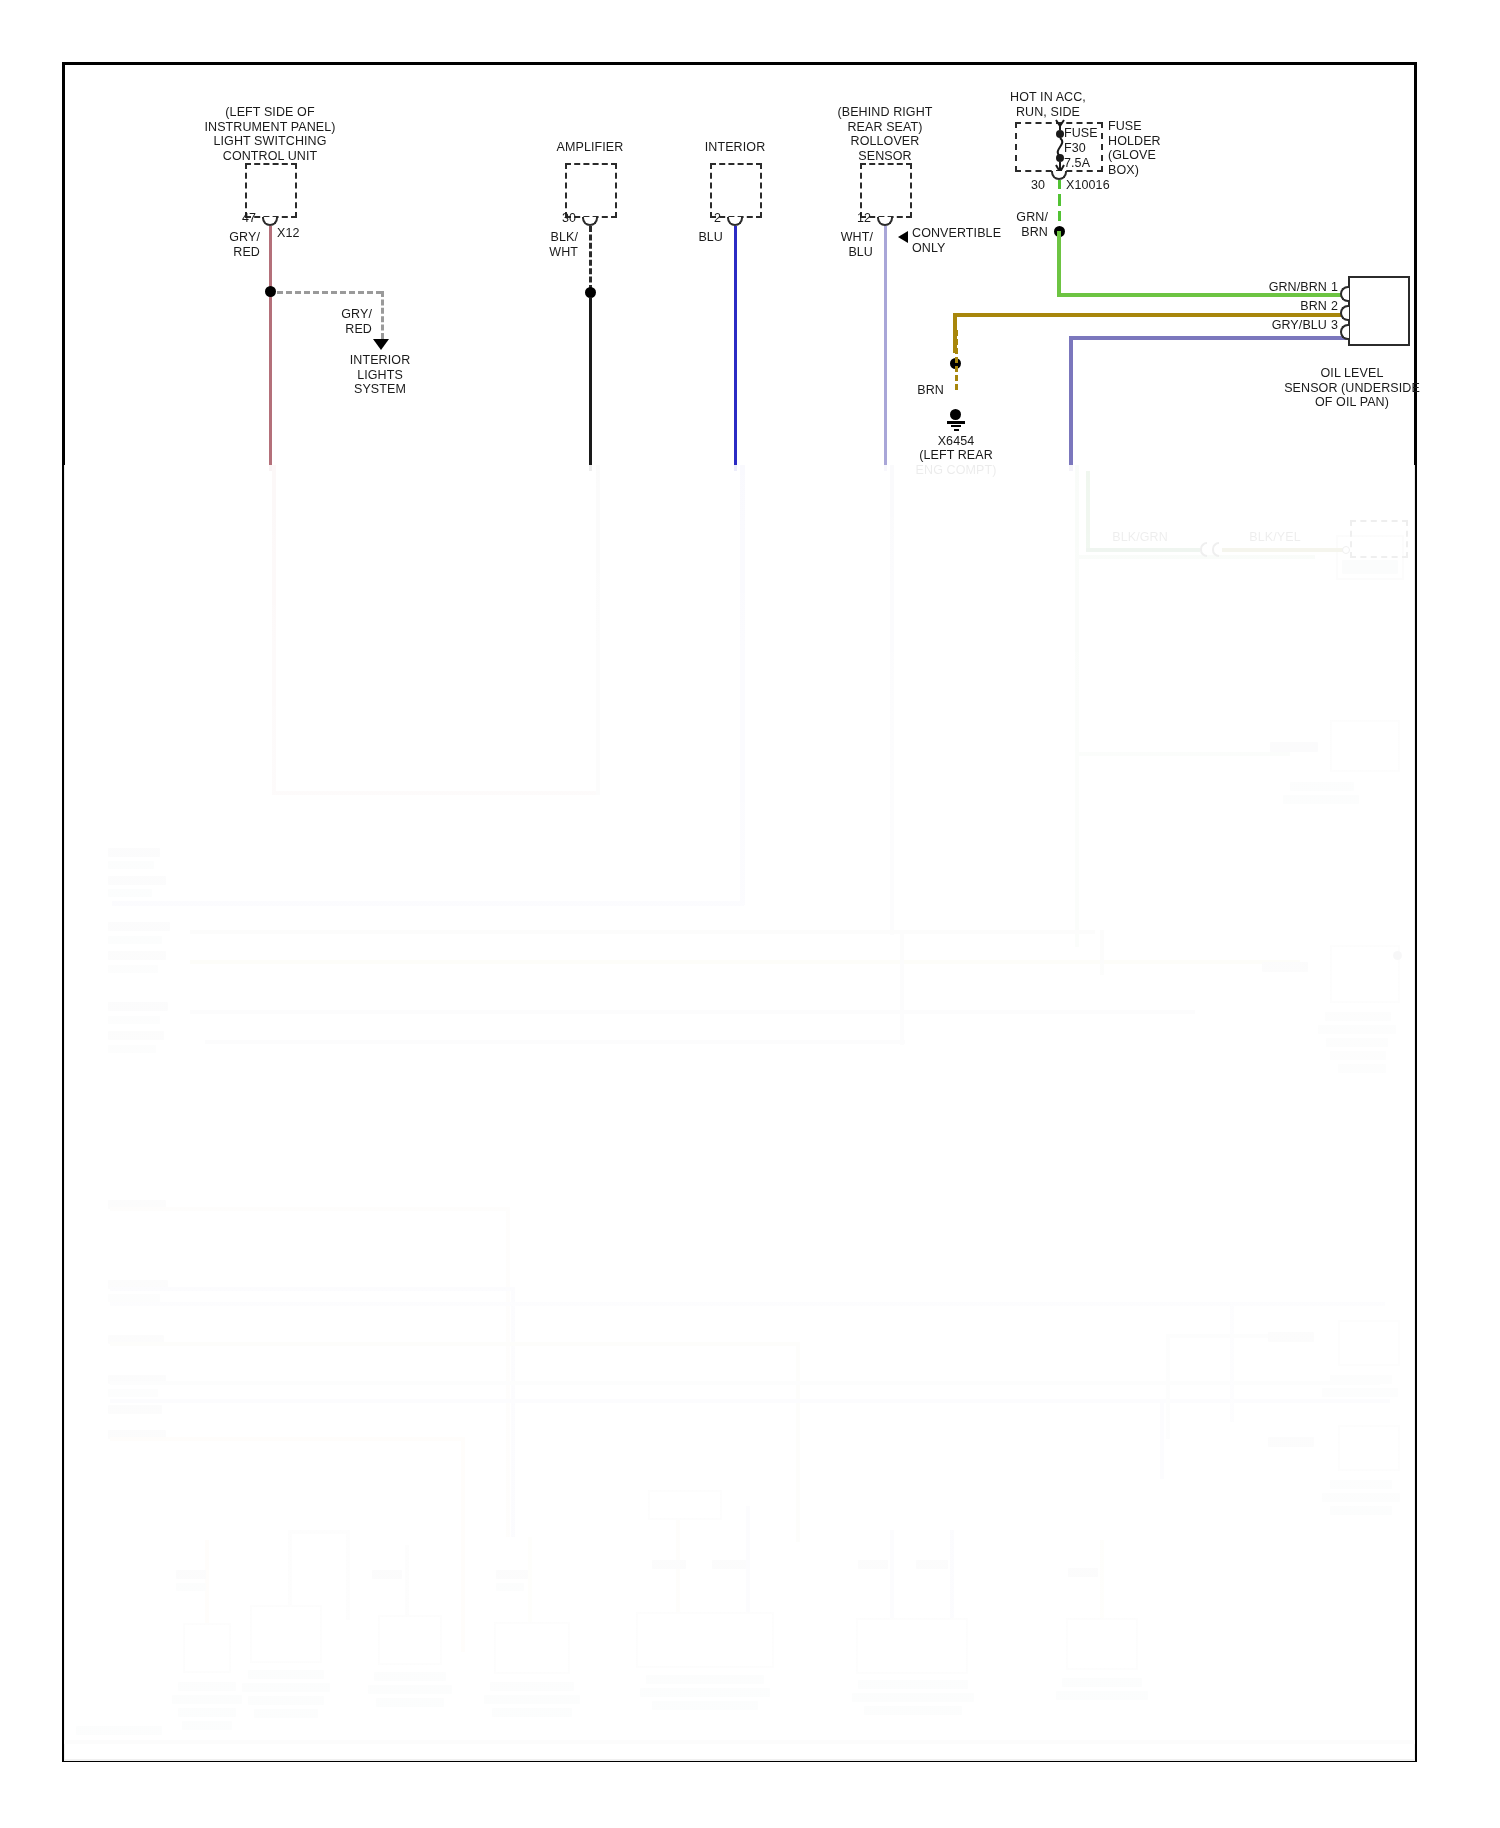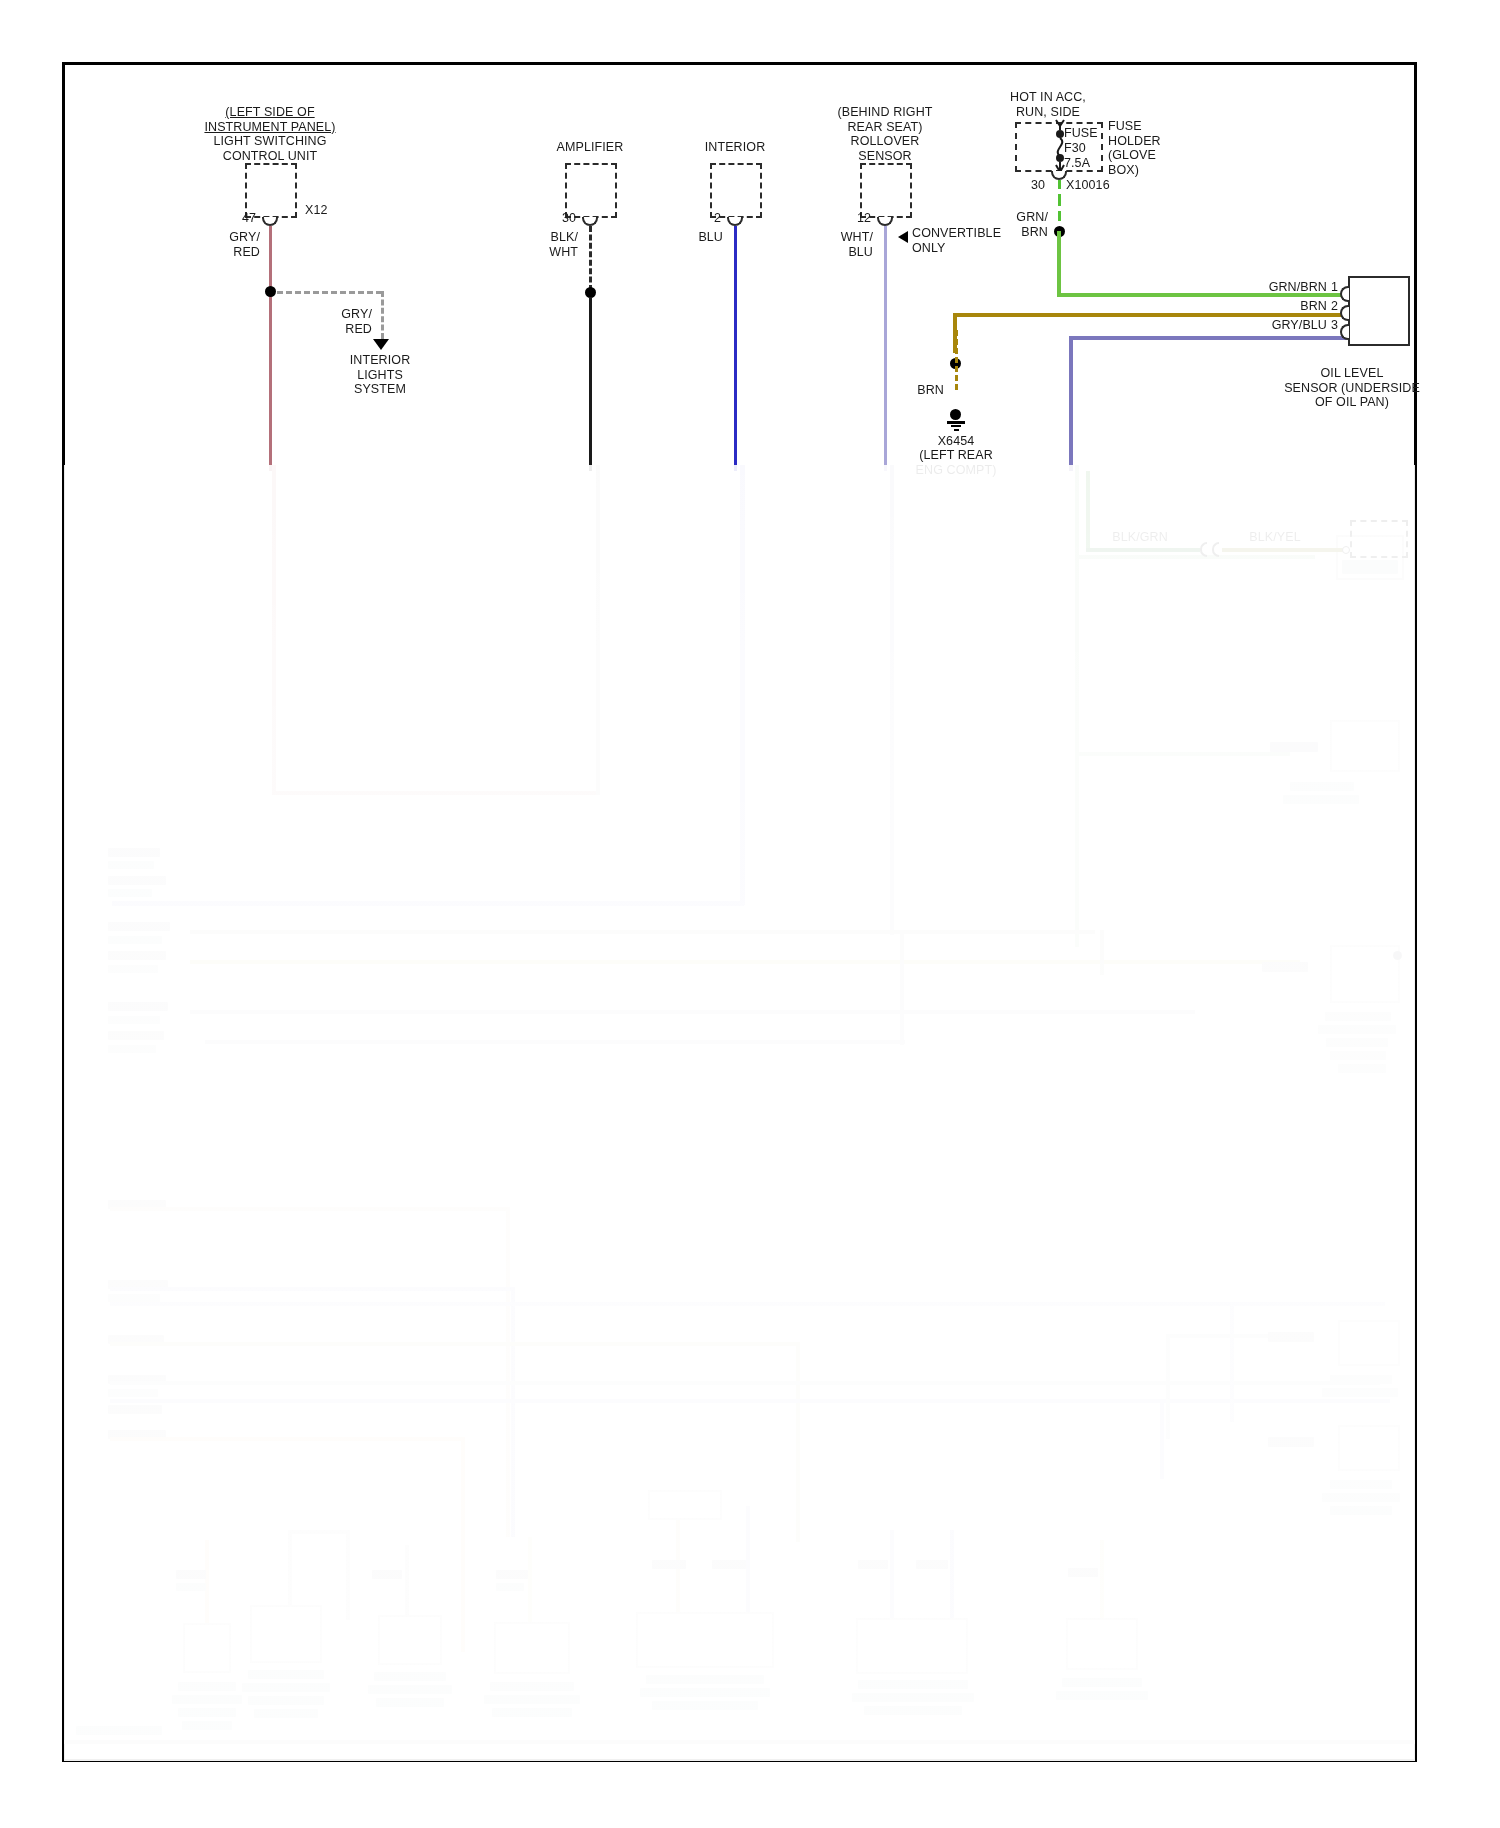--- a/index.html
+++ b/index.html
@@ -250,28 +250,28 @@
     <div class="ghost gtext lite" style="left:1062px;top:1678px;width:80px;height:9px;"></div>
     <div class="ghost gtext lite" style="left:1056px;top:1691px;width:92px;height:9px;"></div>
 
     <div class="ghost gw" style="left:64px;top:1740px;width:1351px;height:4px;background:#cfcfcf;"></div>
     <div class="ghost gtext lite" style="left:76px;top:1726px;width:86px;height:9px;"></div>
 
     <div class="fade-veil"></div>
     <div class="fade-veil2"></div>
   </div>
 
-  <div class="tx ctr" style="left:270px;top:105px;width:210px;text-decoration:underline;">(LEFT SIDE OF
+  <div class="tx ctr" style="left:270px;top:105px;width:210px;">(LEFT SIDE OF
 INSTRUMENT PANEL)</div>
   <div class="tx ctr" style="left:270px;top:134px;width:210px;">LIGHT SWITCHING
 CONTROL UNIT</div>
   <div class="modbox" style="left:245px;top:163px;width:52px;height:55px;"></div>
   <div class="cup" style="left:262px;top:217px;"></div>
   <div class="tx rgt" style="left:256px;top:211px;width:40px;">47</div>
-  <div class="tx lft" style="left:277px;top:203px;margin-left:28px;">X12</div>
+  <div class="tx lft" style="left:277px;top:226px;">X12</div>
   <div class="tx rgt" style="left:260px;top:230px;width:60px;text-align:right;">GRY/
 RED</div>
 
   <div class="w wv" style="left:269px;top:226px;height:245px;background:#b4707a;"></div>
   <div class="dot" style="left:265px;top:286px;"></div>
 
   <div class="dh" style="left:277px;top:291px;width:105px;"></div>
   <div class="dv-gry" style="left:381px;top:291px;height:48px;"></div>
   <div class="arrow-d" style="left:373px;top:339px;"></div>
   <div class="tx rgt" style="left:372px;top:307px;width:70px;">GRY/

